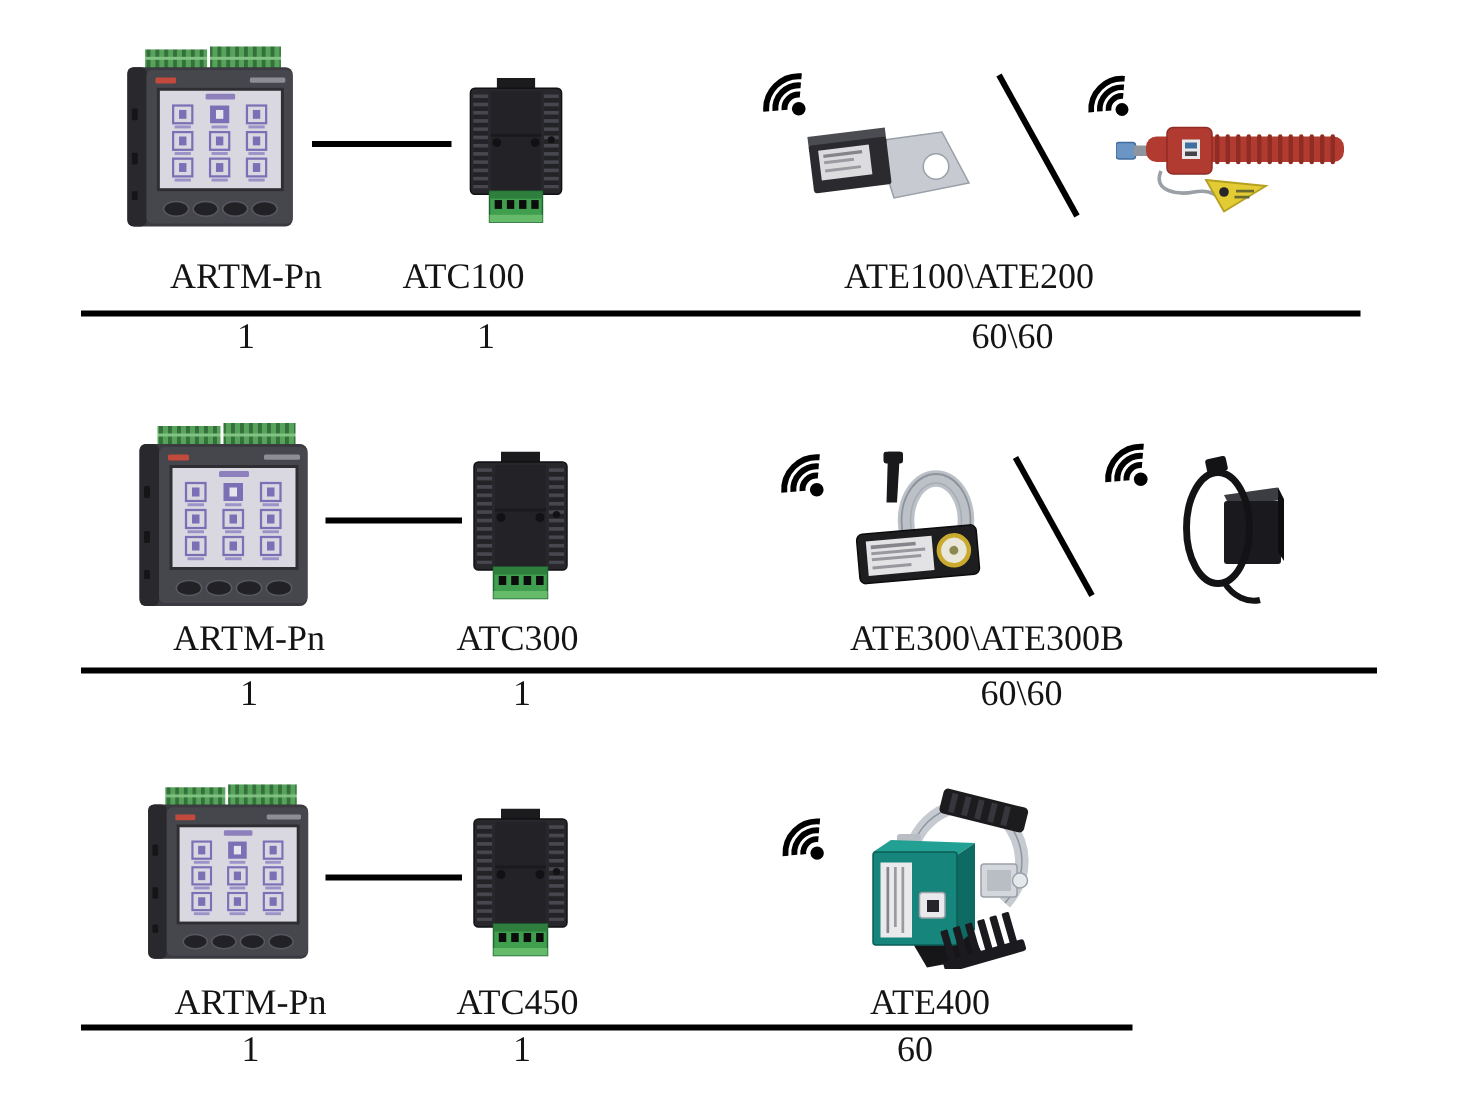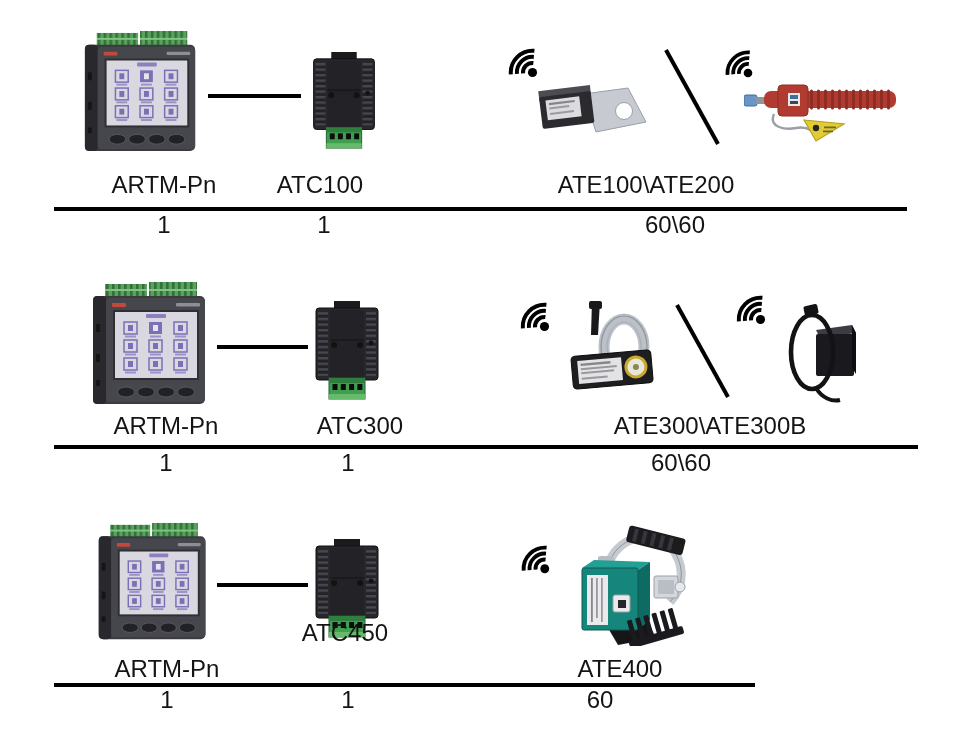--- a/index.html
+++ b/index.html
@@ -1,17 +1,17 @@
 <!DOCTYPE html>
 <html><head>
 <meta charset="utf-8">
 <style>
   html,body{margin:0;padding:0;background:#ffffff;}
   .canvas{position:relative;width:974px;height:739px;background:#ffffff;overflow:hidden;
-          font-family:Liberation Sans, sans-serif;}
+          font-family:Liberation Serif, serif;}
   .abs{position:absolute;}
   .defs{position:absolute;width:0;height:0;overflow:hidden;}
   .connector{position:absolute;height:4px;background:#000;}
   .rule{position:absolute;height:4px;background:#000;}
   .lbl{position:absolute;width:300px;text-align:center;font-size:24px;line-height:26px;
        color:#141414;white-space:nowrap;}
 </style>
 </head>
 <body>
 
@@ -235,21 +235,21 @@
     <svg class="abs" style="left:660px;top:46px;width:64px;height:102px" viewBox="0 0 64 102">
         <line x1="6" y1="4" x2="58" y2="98" stroke="#000" stroke-width="4"></line>
       </svg>
     <svg class="abs" style="left:721px;top:46px;width:36px;height:36px" viewBox="0 0 40 40">
         <use href="#sym-wifi"></use>
       </svg>
     <svg class="abs" style="left:744px;top:80px;width:156px;height:62px" viewBox="0 0 156 62">
         <use href="#sym-ate200"></use>
       </svg>
     <div class="lbl" style="left:14px;top:172px">ARTM-Pn</div>
-    <div class="lbl" style="left:170px;top:172px">ATC100</div>
+    <div class="lbl" style="left:159px;top:172px">ATC100</div>
     <div class="lbl" style="left:496px;top:172px">ATE100\ATE200</div>
     <div class="rule" style="left:54px;top:207px;width:853px"></div>
     <div class="lbl" style="left:14px;top:212px">1</div>
     <div class="lbl" style="left:174px;top:212px">1</div>
     <div class="lbl" style="left:525px;top:212px">60\60</div>
   </div>
 
   <div>
     <svg class="abs" style="left:88px;top:280px;width:126px;height:128px" viewBox="0 0 126 126">
         <use href="#sym-meter"></use>
@@ -267,22 +267,22 @@
     <svg class="abs" style="left:670px;top:300px;width:64px;height:102px" viewBox="0 0 64 102">
         <line x1="7" y1="5" x2="58" y2="97" stroke="#000" stroke-width="4"></line>
       </svg>
     <svg class="abs" style="left:732px;top:291px;width:38px;height:38px" viewBox="0 0 40 40">
         <use href="#sym-wifi"></use>
       </svg>
     <svg class="abs" style="left:778px;top:300px;width:80px;height:106px" viewBox="0 0 80 106">
         <use href="#sym-ate300b"></use>
       </svg>
     <div class="lbl" style="left:16px;top:413px">ARTM-Pn</div>
-    <div class="lbl" style="left:210px;top:413px">ATC300</div>
-    <div class="lbl" style="left:560px;top:413px">ATE300\ATE300B</div>
+    <div class="lbl" style="left:195px;top:413px">ATC300</div>
+    <div class="lbl" style="left:508px;top:413px">ATE300\ATE300B</div>
     <div class="rule" style="left:54px;top:445px;width:864px"></div>
     <div class="lbl" style="left:16px;top:450px">1</div>
     <div class="lbl" style="left:198px;top:450px">1</div>
     <div class="lbl" style="left:531px;top:450px">60\60</div>
   </div>
 
   <div>
     <svg class="abs" style="left:94px;top:518px;width:120px;height:128px" viewBox="0 0 126 126">
         <use href="#sym-meter"></use>
       </svg>
@@ -290,21 +290,21 @@
     <svg class="abs" style="left:314px;top:538px;width:66px;height:104px" viewBox="0 0 66 102">
         <use href="#sym-atc"></use>
       </svg>
     <svg class="abs" style="left:517px;top:541px;width:37px;height:37px" viewBox="0 0 40 40">
         <use href="#sym-wifi"></use>
       </svg>
     <svg class="abs" style="left:568px;top:520px;width:134px;height:126px" viewBox="0 0 134 126">
         <use href="#sym-ate400"></use>
       </svg>
     <div class="lbl" style="left:17px;top:656px">ARTM-Pn</div>
-    <div class="lbl" style="left:195px;top:620px">ATC450</div>
+    <div class="lbl" style="left:195px;top:656px">ATC450</div>
     <div class="lbl" style="left:470px;top:656px">ATE400</div>
     <div class="rule" style="left:54px;top:683px;width:701px"></div>
     <div class="lbl" style="left:17px;top:687px">1</div>
     <div class="lbl" style="left:198px;top:687px">1</div>
-    <div class="lbl" style="left:450px;top:687px">60</div>
+    <div class="lbl" style="left:460px;top:687px">60</div>
   </div>
 
 </div>
 
 </body></html>

